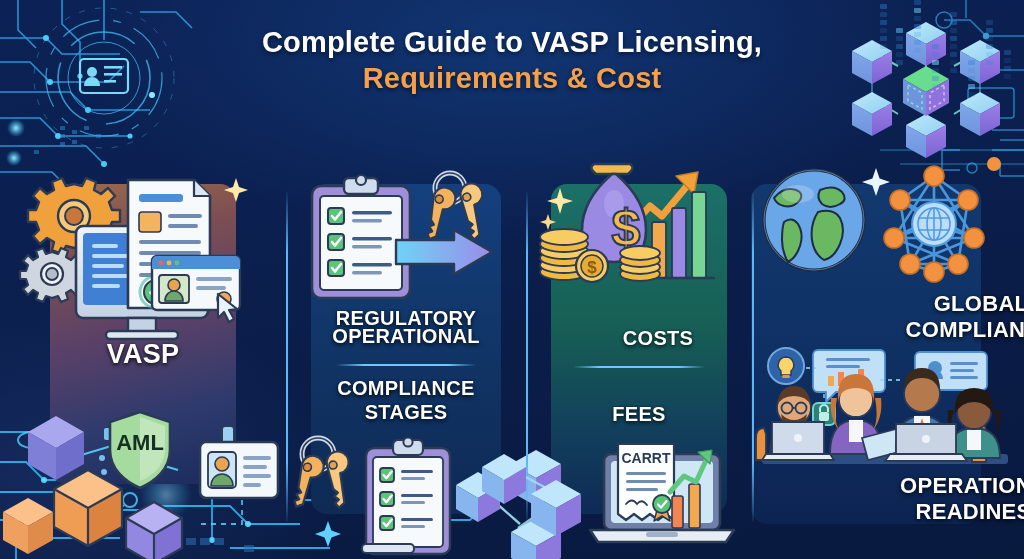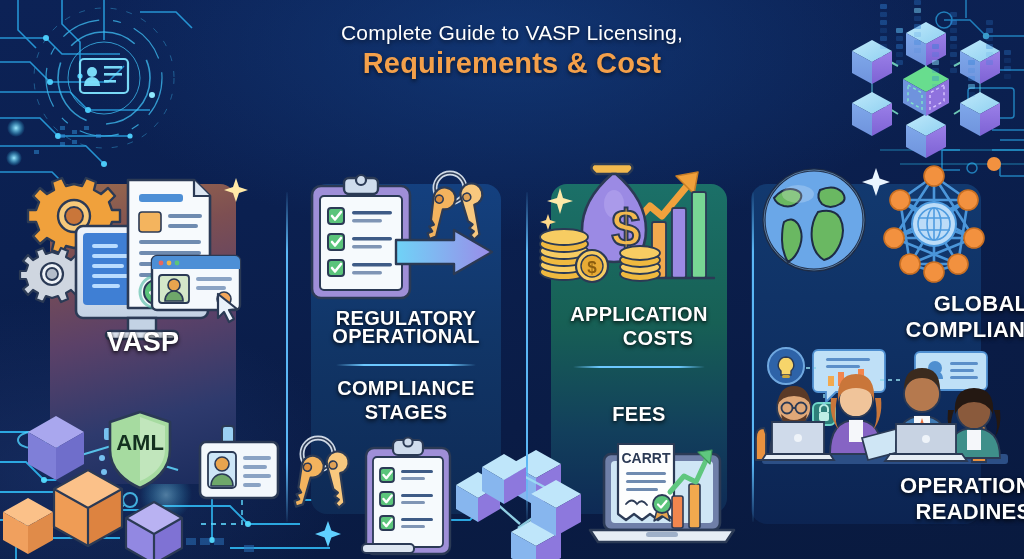--- a/index.html
+++ b/index.html
@@ -30,21 +30,21 @@
   .title-block { position: absolute; top: 14px; left: 0; width: 1024px; text-align: center; z-index: 6; }
   .title-main {
     font-size: 45px; font-weight: 700; letter-spacing: .6px;
     color: #d6f2ff;
     text-shadow:
       0 0 5px #bfe9ff, 0 0 14px #4bb8f0, 0 0 30px #2a8ed8,
       0 0 55px #1f6fc0, 0 0 80px #17559b;
     line-height: 1.06;
   }
   .title-sub {
-    margin-top: 7px; font-size: 21px; font-weight: 400; color: #ffffff;
+    margin-top: 13px; font-size: 29px; font-weight: 700; color: #ffffff;
     letter-spacing: .2px; line-height: 1.1;
     text-shadow: 0 2px 4px rgba(0,0,0,.55);
   }
   .title-accent {
     margin-top: 4px; font-size: 29px; font-weight: 700; color: #f4a04a;
     letter-spacing: .2px; line-height: 1.1;
     text-shadow: 0 2px 4px rgba(0,0,0,.6);
   }
 
   
@@ -438,21 +438,21 @@
           <g transform="translate(186,120)">
             <path d="M0 0 L0 24 L6 18 L11 28 L16 25 L11 16 L19 15 Z" fill="#eaf2fb" stroke="#2b3a55" stroke-width="2.2" stroke-linejoin="round"></path>
           </g>
 
           <g transform="translate(204,16)">
             <path d="M0 -12 L3 -3 L12 0 L3 3 L0 12 L-3 3 L-12 0 L-3 -3 Z" fill="#ffe9a8"></path>
           </g>
         </svg>
       </div>
 
-      <div class="panel-label lbl-1" style="top:160px;">VASP</div>
+      <div class="panel-label lbl-1" style="top:172px;">VASP</div>
 
       <div class="art" style="top:228px; left:-8px;">
         <svg width="300" height="163" viewBox="0 0 300 163">
 
           <g stroke="#5fd9ff" stroke-width="2" opacity=".85" fill="none">
             <path d="M66 46 L66 76"></path>
               <path d="M86 60 L126 48"></path>
             <path d="M146 62 L186 74"></path>
               <path d="M96 96 L132 110"></path>
           </g>
@@ -702,21 +702,20 @@
             <g stroke="#2b3a55" stroke-width="1.8">
               <ellipse cx="0" cy="20" rx="20" ry="7" fill="#f0b93f"></ellipse>
               <ellipse cx="0" cy="13" rx="20" ry="7" fill="#f7cc62"></ellipse>
               <ellipse cx="0" cy="6" rx="20" ry="7" fill="#f0b93f"></ellipse>
               <ellipse cx="0" cy="-1" rx="20" ry="7" fill="#f7cc62"></ellipse>
             </g>
           </g>
         </svg>
       </div>
 
-      <div class="panel-label lbl-3" style="top:136px;">APPLICATION</div>
       <div class="panel-label lbl-3" style="top:160px;padding-left:38px;">COSTS</div>
       <div class="divider-h" style="top:198px; width:132px;"></div>
       <div class="panel-label lbl-3" style="top:236px;">FEES</div>
 
       <div class="art" style="top:268px; left:-16px;">
         <svg width="238" height="124" viewBox="0 0 238 124">
 
           <g stroke="#9fe3f5" stroke-width="2.4" opacity=".85" fill="none">
             <path d="M6 36 L40 54"></path>
               <path d="M40 70 L8 92"></path>

